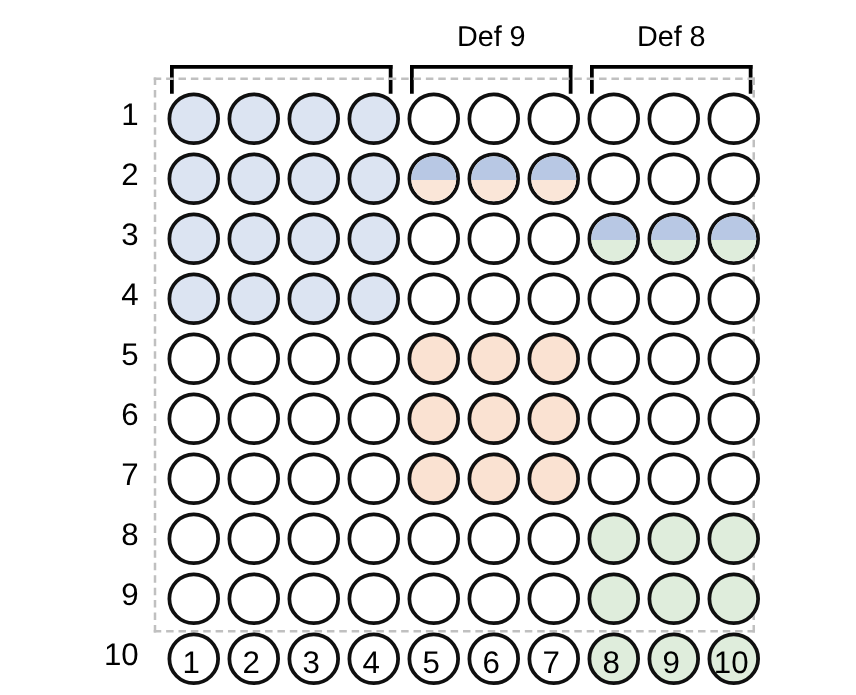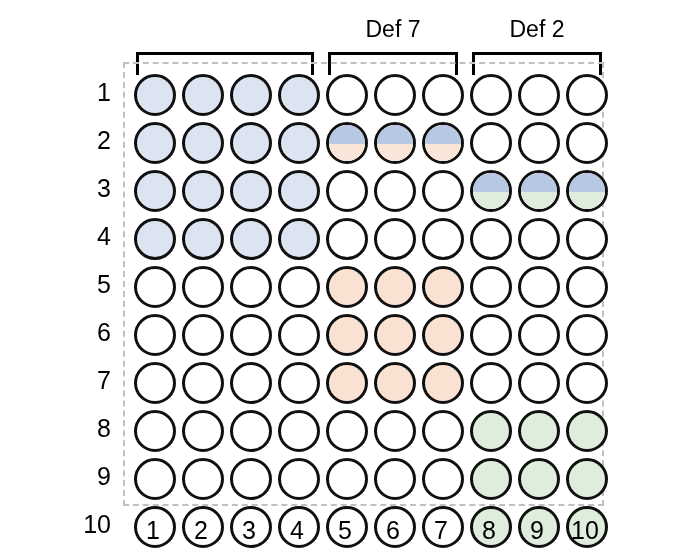--- a/index.html
+++ b/index.html
@@ -89,22 +89,22 @@
     font-size: 25px;
     color: #000000;
     line-height: 1;
   }
 </style>
 </head>
 <body>
 
 <div id="figure">
 
-  <div class="group-label" id="group-label-1" style="left: 328px; width: 130px; top: 18px;">Def 7</div>
-  <div class="group-label" id="group-label-2" style="left: 472px; width: 130px; top: 18px;">Def 2</div>
+  <div class="group-label" id="group-label-1" style="left: 328px; width: 130px; top: 18px;">Def 9</div>
+  <div class="group-label" id="group-label-2" style="left: 472px; width: 130px; top: 18px;">Def 8</div>
 
   <div class="bracket" id="bracket-0" style="left: 136px; width: 178px; top: 52px;"></div>
   <div class="bracket" id="bracket-1" style="left: 328px; width: 130px; top: 52px;"></div>
   <div class="bracket" id="bracket-2" style="left: 472px; width: 130px; top: 52px;"></div>
 
   <div id="grid-box">
       <div class="cell" style="left: 9px; top: 10px; border-color: rgb(16, 16, 16); background: rgb(220, 228, 242);"></div>
       <div class="cell" style="left: 57px; top: 10px; border-color: rgb(16, 16, 16); background: rgb(220, 228, 242);"></div>
       <div class="cell" style="left: 105px; top: 10px; border-color: rgb(16, 16, 16); background: rgb(220, 228, 242);"></div>
       <div class="cell" style="left: 153px; top: 10px; border-color: rgb(16, 16, 16); background: rgb(220, 228, 242);"></div>

